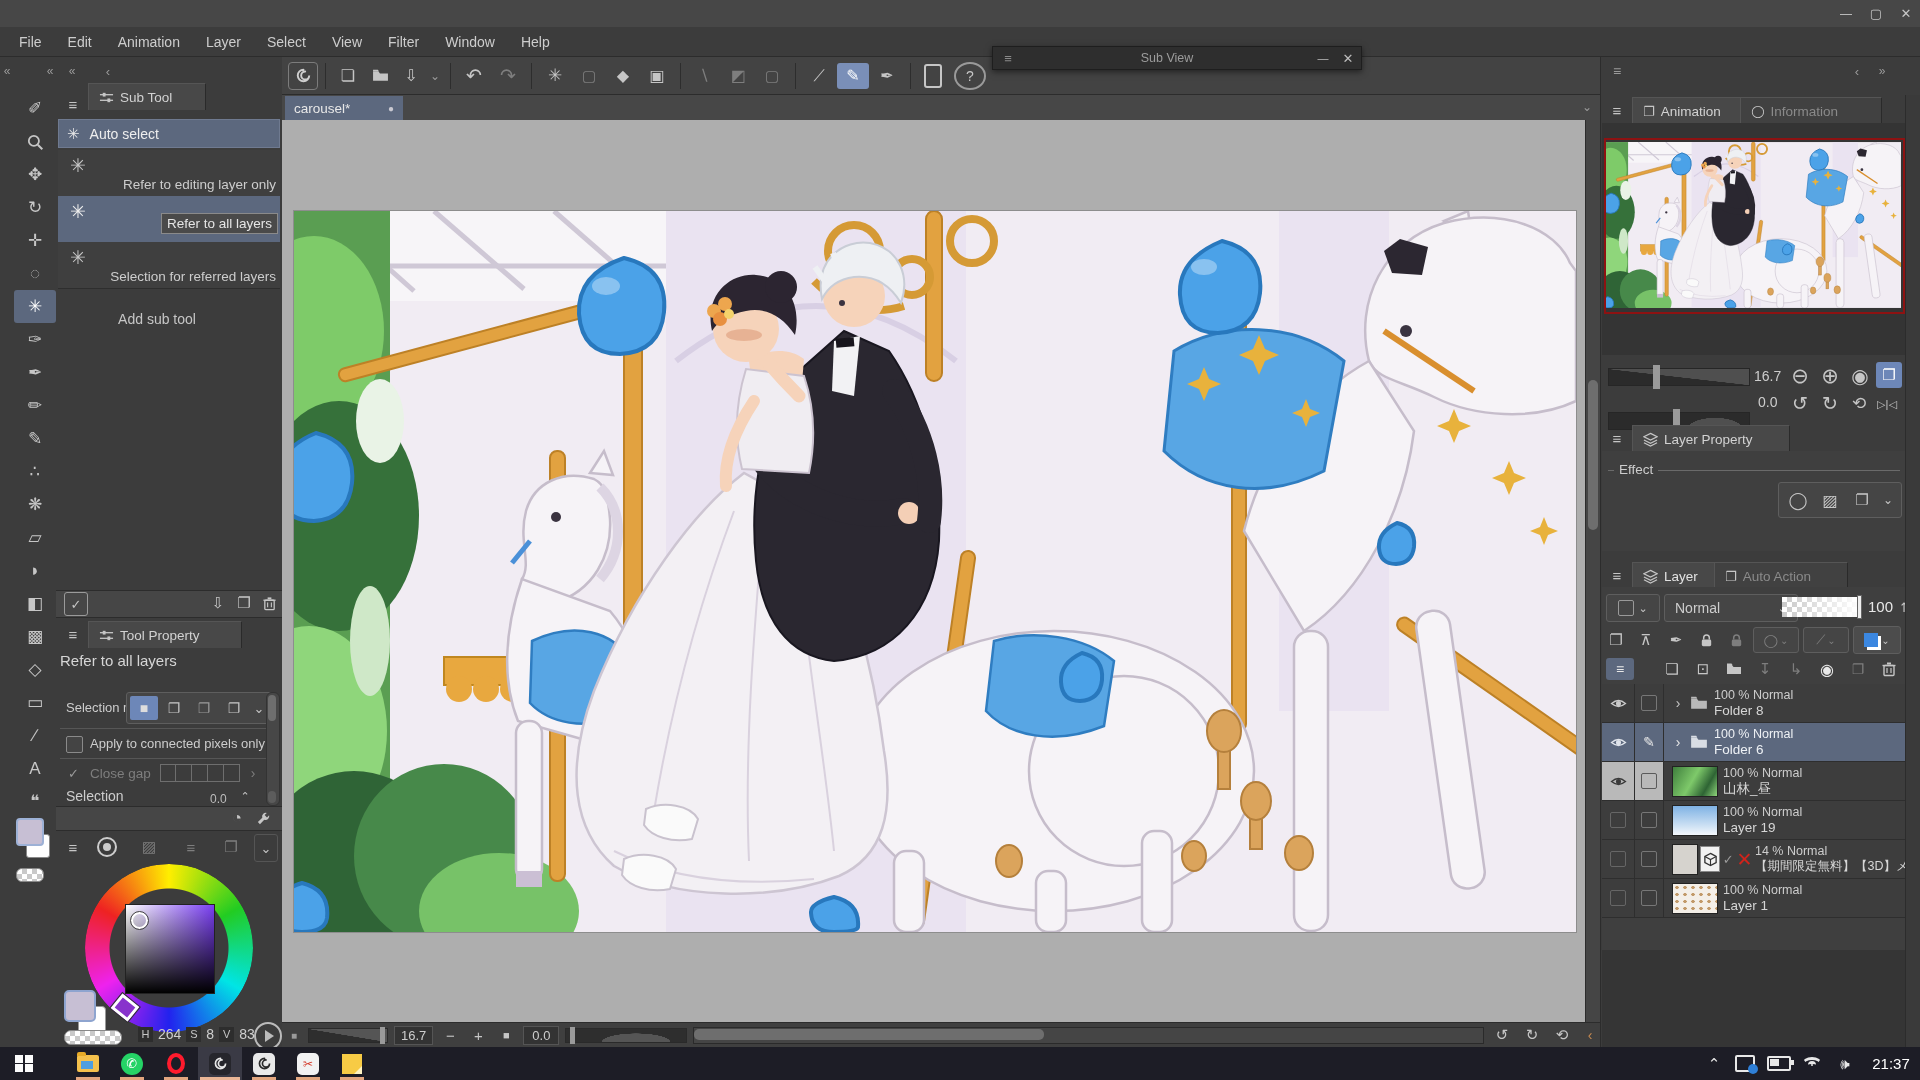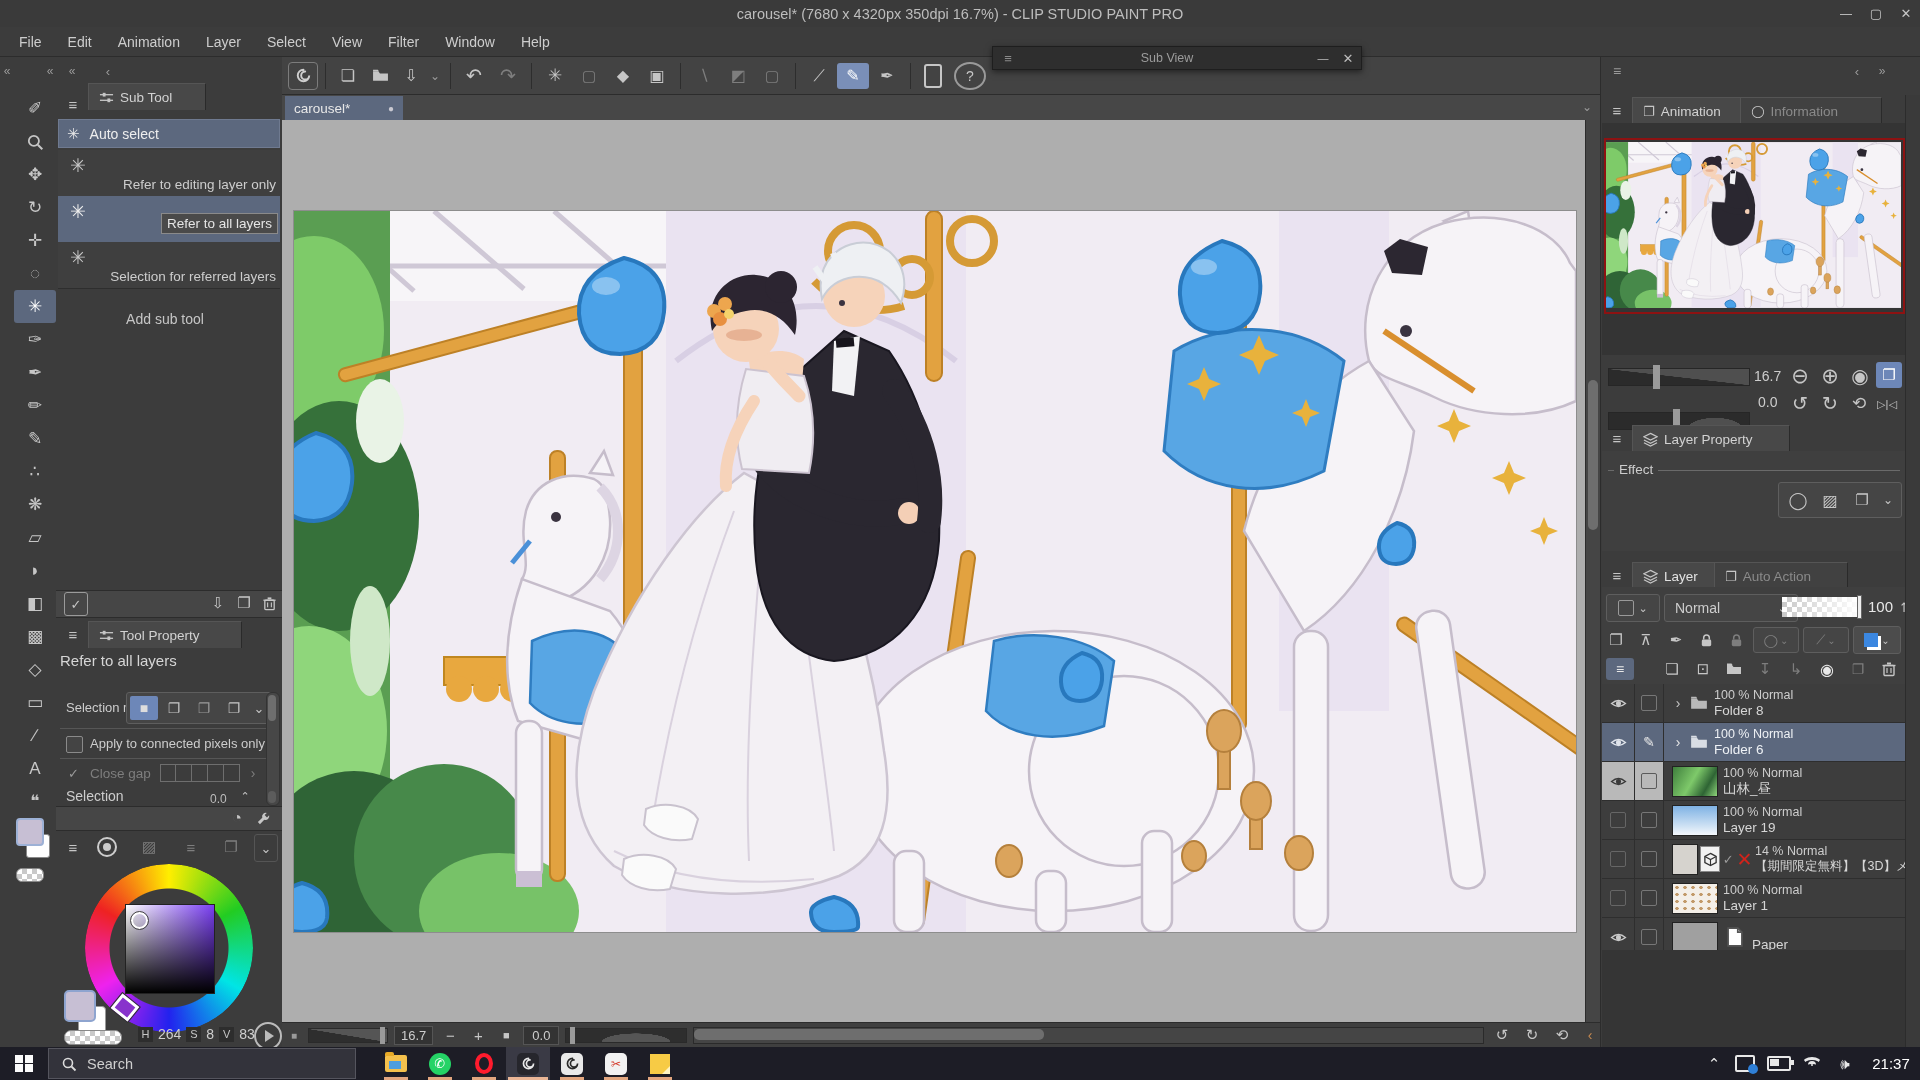--- a/index.html
+++ b/index.html
@@ -231,23 +231,20 @@
           <rect x="4" y="3" width="3" height="4" fill="currentColor"></rect>
           <rect x="9" y="9" width="3" height="4" fill="currentColor"></rect>
         </symbol>
       <symbol id="i-layers" viewBox="0 0 16 16">
           <path d="M8,1.5 L15,5 L8,8.5 L1,5 Z" fill="none" stroke="currentColor" stroke-width="1.3"></path>
           <path d="M1,8.5 L8,12 L15,8.5 M1,11.5 L8,15 L15,11.5" fill="none" stroke="currentColor" stroke-width="1.3"></path>
         </symbol>
     </defs>
   </svg>
 
-  <div class="ab" style="left:0;top:0;width:1920px;height:27px;background:#3a3a3a;display:flex;align-items:center;justify-content:center;border-bottom:1px solid #2c2c2c;">
-    <span style="color:#bdbdbd;font-size:14.5px;">carousel* (7680 x 4320px 350dpi 16.7%)  - CLIP STUDIO PAINT PRO</span>
-  </div>
   <div class="ab ic" style="left:1832px;top:0;width:28px;height:27px;font-size:12px;">—</div>
   <div class="ab ic" style="left:1862px;top:0;width:28px;height:27px;font-size:13px;">▢</div>
   <div class="ab ic" style="left:1892px;top:0;width:28px;height:27px;font-size:13px;">✕</div>
 
   <div class="ab" style="left:0;top:27px;width:1920px;height:30px;background:#3c3c3c;display:flex;align-items:center;padding-left:6px;border-bottom:1px solid #2c2c2c;box-sizing:border-box;">
     <span style="padding:0 13px;">File</span>
     <span style="padding:0 13px;">Edit</span>
     <span style="padding:0 13px;">Animation</span>
     <span style="padding:0 13px;">Layer</span>
     <span style="padding:0 13px;">Select</span>
@@ -314,21 +311,21 @@
     <span style="position:absolute;right:4px;bottom:4px;font-size:13.5px;white-space:nowrap;">Refer to editing layer only</span>
   </div>
   <div class="ab sel" style="left:58px;top:196px;width:222px;height:46px;border-bottom:1px solid #2e2e2e;">
     <span class="ic" style="position:absolute;left:12px;top:4px;font-size:19px;color:#eee;">✳</span>
     <span style="position:absolute;right:2px;bottom:8px;font-size:13.5px;white-space:nowrap;background:#4a4a4a;border:1px solid #8a8a8a;padding:2px 5px;color:#e5e5e5;">Refer to all layers</span>
   </div>
   <div class="ab" style="left:58px;top:242px;width:222px;height:46px;background:#3f3f3f;border-bottom:1px solid #2e2e2e;">
     <span class="ic" style="position:absolute;left:12px;top:4px;font-size:19px;">✳</span>
     <span style="position:absolute;right:4px;bottom:4px;font-size:13.5px;white-space:nowrap;">Selection for referred layers</span>
   </div>
-  <div class="ab ic" style="left:50px;top:305px;width:222px;height:28px;gap:8px;">
+  <div class="ab ic" style="left:42px;top:305px;width:222px;height:28px;gap:8px;">
     <span class="ic" style="font-size:16px;color:#dcdcdc;"></span>
     <span style="font-size:14px;">Add sub tool</span>
   </div>
 
   <div class="ab" style="left:56px;top:590px;width:226px;height:27px;background:#464646;border-top:1px solid #2c2c2c;"></div>
   <div class="ab ic" style="left:64px;top:592px;width:22px;height:22px;border:1px solid #9a9a9a;border-radius:3px;font-size:13px;">✓</div>
   <div class="ab ic" style="left:206px;top:592px;width:24px;height:22px;font-size:15px;">⇩</div>
   <div class="ab ic" style="left:232px;top:592px;width:24px;height:22px;font-size:15px;">❐</div>
   <div class="ab ic" style="left:258px;top:592px;width:22px;height:22px;">
       <svg class="sic" width="15" height="15" style="color:#c6c6c6">
@@ -745,57 +742,32 @@
           <span class="chk"></span>
         </span>
       <span class="content">
         <span class="thumb" style="background-color:#f4efe8;background-image:radial-gradient(#c29a6a 1.5px,transparent 2px);background-size:8px 7px;"></span>
         <span class="l2">
             <span>100 % Normal</span>
             <span style="font-size:13.5px;color:#d6d6d6;">Layer 1</span>
           </span>
       </span>
     </div>
-    <div class="lrow">
-      <span class="cell-eye">
-          <svg class="sic" width="17" height="17" style="color:#c9c9c9">
-            <use href="#i-eye"></use>
-          </svg>
-        </span>
-      <span class="cell-chk">
-          <span class="chk"></span>
-        </span>
-      <span class="content">
-        <span class="thumb" style="background:#a0a0a0;"></span>
-        <span class="ic" style="width:24px;height:26px;">
-            <svg class="sic" width="22" height="24">
-              <use href="#i-paper"></use>
-            </svg>
-          </span>
-        <span style="font-size:13.5px;color:#d6d6d6;align-self:flex-end;padding-bottom:4px;">Paper</span>
-      </span>
-    </div>
   </div>
   <div class="ab" style="left:1602px;top:950px;width:303px;height:97px;background:#353535;"></div>
   <div class="ab" style="left:1905px;top:95px;width:15px;height:952px;background:#3a3a3a;border-left:1px solid #2c2c2c;"></div>
 
   <div class="ab" style="left:0;top:1047px;width:1920px;height:33px;background:#1d1d26;display:flex;align-items:center;">
     <div class="ic" style="width:48px;height:33px;">
       <span style="display:grid;grid-template-columns:8px 8px;grid-template-rows:8px 8px;gap:1.5px;transform:none;">
           <span style="background:#fbfbfb;"></span>
           <span style="background:#fbfbfb;"></span>
           <span style="background:#fbfbfb;"></span>
           <span style="background:#fbfbfb;"></span>
         </span>
-    </div>
-    <div style="width:308px;height:31px;background:#33333b;border:1px solid #55555e;display:flex;align-items:center;gap:10px;padding-left:12px;box-sizing:border-box;">
-      <svg class="sic" width="16" height="16" style="color:#dcdcdc">
-          <use href="#i-mag"></use>
-        </svg>
-      <span style="color:#cfcfcf;font-size:14.5px;">Search</span>
     </div>
     <div style="width:18px;"></div>
     <div class="tbar-tile">
       <span style="position:relative;width:22px;height:17px;background:#f5c14c;border-radius:2px;">
           <span style="position:absolute;left:0;top:-3px;width:9px;height:4px;background:#e8ab28;border-radius:2px 2px 0 0;"></span>
           <span style="position:absolute;left:4px;top:6px;width:12px;height:8px;background:#4f9ede;"></span>
         </span>
       <span class="tbar-under"></span>
     </div>
     <div class="tbar-tile">

